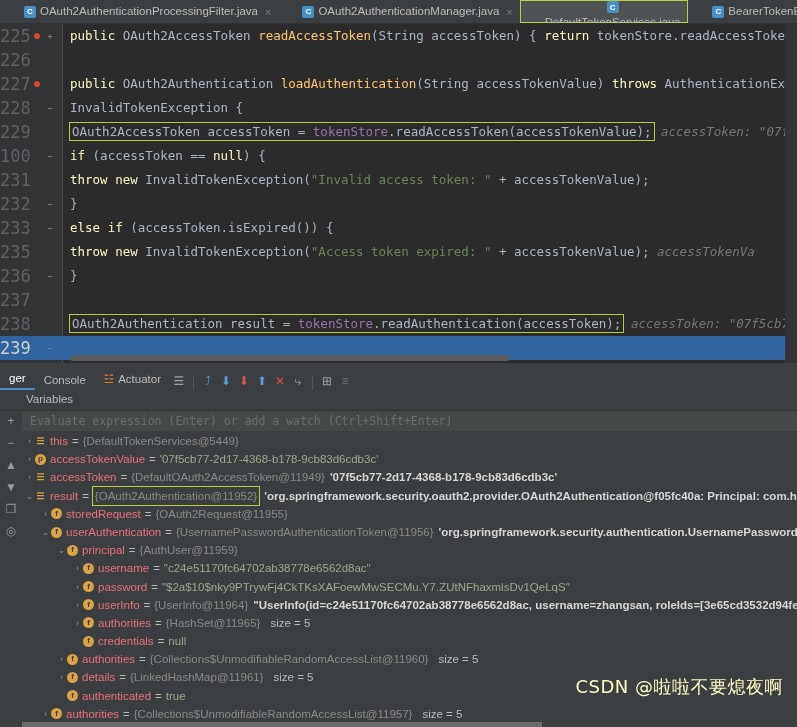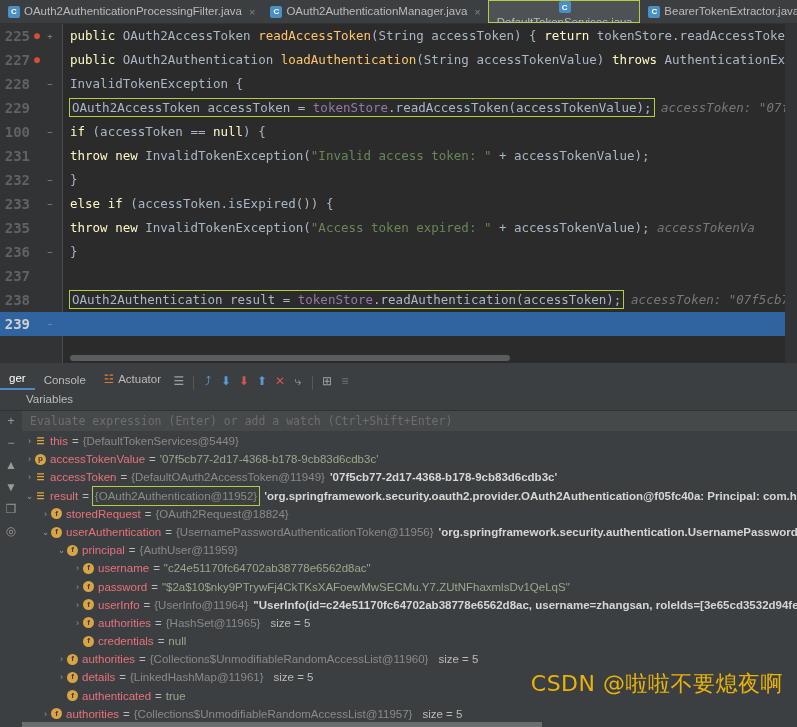--- a/index.html
+++ b/index.html
@@ -14,21 +14,21 @@
   
   #tabbar {
     position: absolute; left: 0; top: 0; width: 797px; height: 24px;
     background: #3c3f41;
     display: flex; align-items: stretch;
     overflow: hidden;
     border-bottom: 1px solid #323232;
   }
   .tab {
     display: flex; align-items: center; gap: 4px;
-    padding: 0 7px 0 8px;
+    padding: 0 7px 0 24px;
     font-size: 11.5px; color: #bbbbbb;
     white-space: nowrap;
     position: relative;
     background: #3c3f41;
     flex: 0 0 auto;
   }
   .tab.active {
     background: #4e5254;
     border: 1px solid #b5cc45;
     flex-direction: column;
@@ -61,23 +61,22 @@
   #gutter-sep {
     position: absolute; left: 62px; top: 0; width: 1px; height: 339px;
     background: #4b4b4b;
   }
   .codeline {
     position: relative; height: 24px; line-height: 24px;
     font-size: 12.5px; white-space: nowrap;
   }
   .ln {
     position: absolute; left: 0; top: 0; width: 30px;
-    text-align: right; color: #606366; font-size: 14px;
+    text-align: right; color: #606366; font-size: 17px;
     font-family: "DejaVu Sans Mono", monospace;
-    font-weight: bold;
   }
   .gutter-mark {
     position: absolute; top: 0; height: 24px; width: 12px;
     text-align: center; font-size: 10px; line-height: 24px;
   }
   .bp { left: 31px; color: #da4b38; }
   .fold { left: 44px; color: #8a8a8a; font-size: 9px; }
   .code {
     position: absolute; left: 70px; top: 0;
   }
@@ -207,21 +206,21 @@
   .veq { color: #bbbbbb; margin-right: 4px; }
   .vtype { color: #8a8a8a; margin-right: 5px; }
   .vstr { color: #9aa98b; }
   .vbold { color: #d6d6d6; font-weight: bold; }
   .vsize { color: #bbbbbb; margin-left: 5px; }
   .vboxed { outline: 1px solid #b5cc45; padding: 0 2px; }
 
   
   #watermark {
     position: absolute; right: 14px; bottom: 28px;
-    font-size: 22px; color: #eab308;
+    font-size: 18px; color: #fef9c3;
     font-family: "DejaVu Sans", sans-serif;
     letter-spacing: 0.5px;
     white-space: nowrap;
   }
   #bottom-scroll {
     position: absolute; left: 0; bottom: 0; width: 797px; height: 6px;
     background: #3c3f41;
   }
   #bottom-scroll .thumb {
     position: absolute; left: 22px; top: 1px; height: 5px; width: 520px;
@@ -259,20 +258,24 @@
 
 <div id="editor">
   <div id="gutter"></div>
   <div id="gutter-sep"></div>
   <div id="code-lines">
       <div class="codeline">
         <span class="ln">225</span>
         <span class="gutter-mark bp">●</span>
         <span class="gutter-mark fold">+</span>
         <span class="code"><span><span class="plain">        </span><span class="kw">public</span><span class="plain"> OAuth2AccessToken </span><span class="mth">readAccessToken</span><span class="plain">(String accessToken) { </span><span class="kw">return</span><span class="plain"> tokenStore.readAccessToken(acc</span></span></span>
+      </div>
+      <div class="codeline">
+        <span class="ln">226</span>
+        <span class="code"><span></span></span>
       </div>
       <div class="codeline">
         <span class="ln">227</span>
         <span class="gutter-mark bp">●</span>
         <span class="code"><span><span class="plain">    </span><span class="kw">public</span><span class="plain"> OAuth2Authentication </span><span class="mth">loadAuthentication</span><span class="plain">(String accessTokenValue) </span><span class="kw">throws</span><span class="plain"> AuthenticationExcepti</span></span></span>
       </div>
       <div class="codeline">
         <span class="ln">228</span>
         <span class="gutter-mark fold">−</span>
         <span class="code"><span><span class="plain">            InvalidTokenException {</span></span></span>
@@ -399,21 +402,21 @@
           <span class="vname">result</span>
           <span class="veq">=</span>
           <span class="vtype vboxed">{OAuth2Authentication@11952}</span>
           <span class="vbold">'org.springframework.security.oauth2.provider.OAuth2Authentication@f05fc40a: Principal: com.hh.AuthUser@42ff141f; Creden</span>
         </div>
         <div class="vrow indent-1">
           <span class="arrow">›</span>
           <span class="vicon f"></span>
           <span class="vname">storedRequest</span>
           <span class="veq">=</span>
-          <span class="vtype">{OAuth2Request@18824}</span>
+          <span class="vtype">{OAuth2Request@11955}</span>
         </div>
         <div class="vrow indent-1">
           <span class="arrow">⌄</span>
           <span class="vicon f"></span>
           <span class="vname">userAuthentication</span>
           <span class="veq">=</span>
           <span class="vtype">{UsernamePasswordAuthenticationToken@11956}</span>
           <span class="vbold">'org.springframework.security.authentication.UsernamePasswordAuthenticationToken@146</span>
         </div>
         <div class="vrow indent-2">

